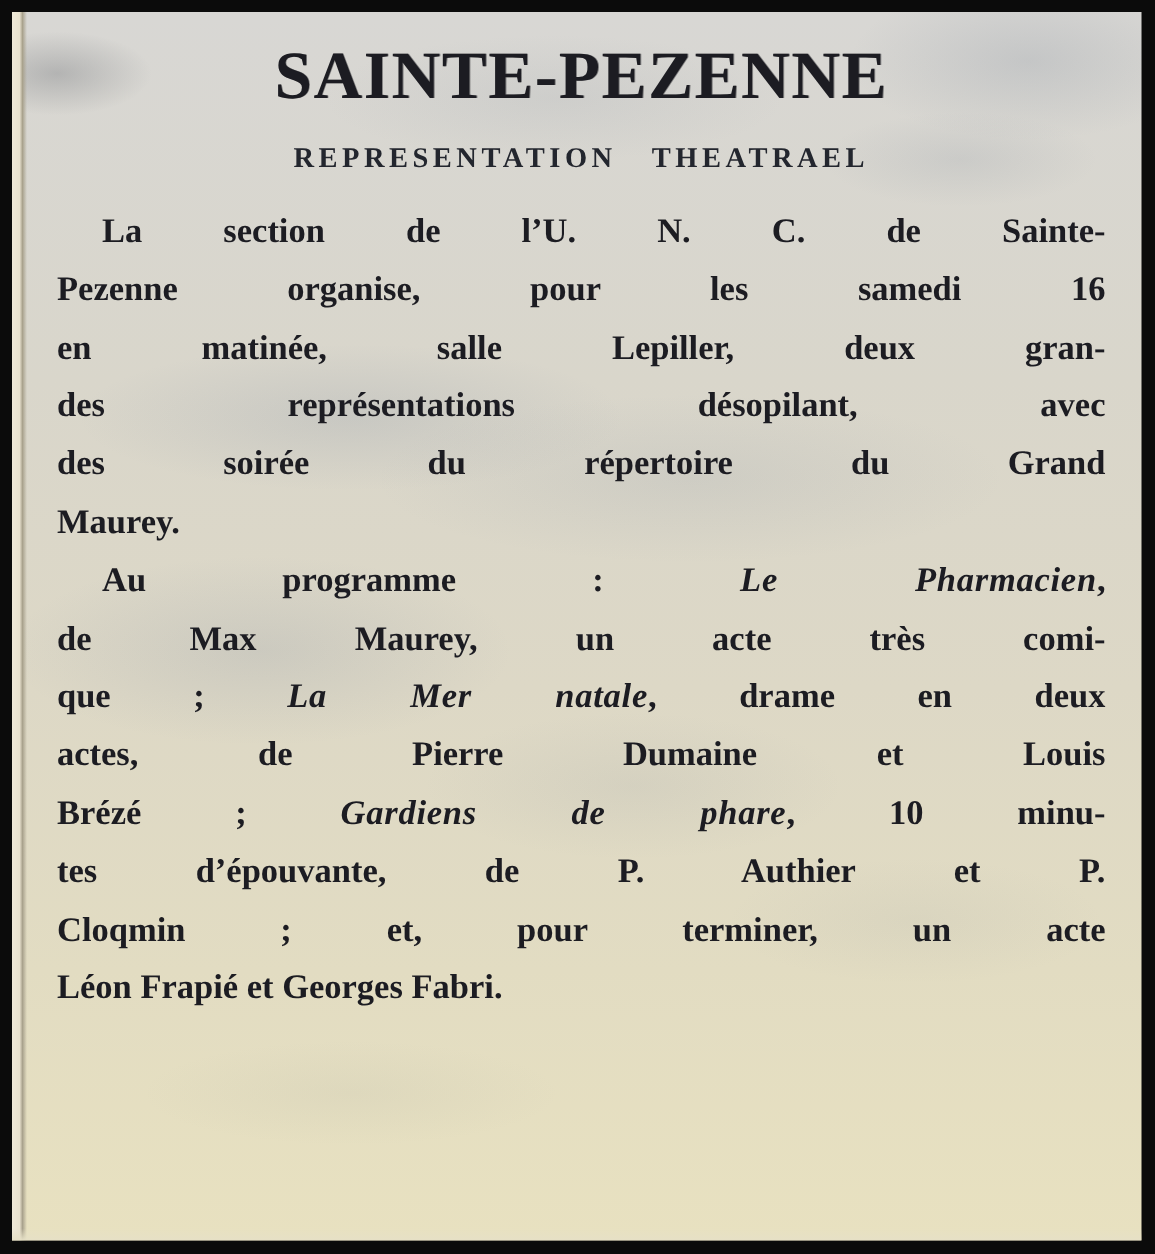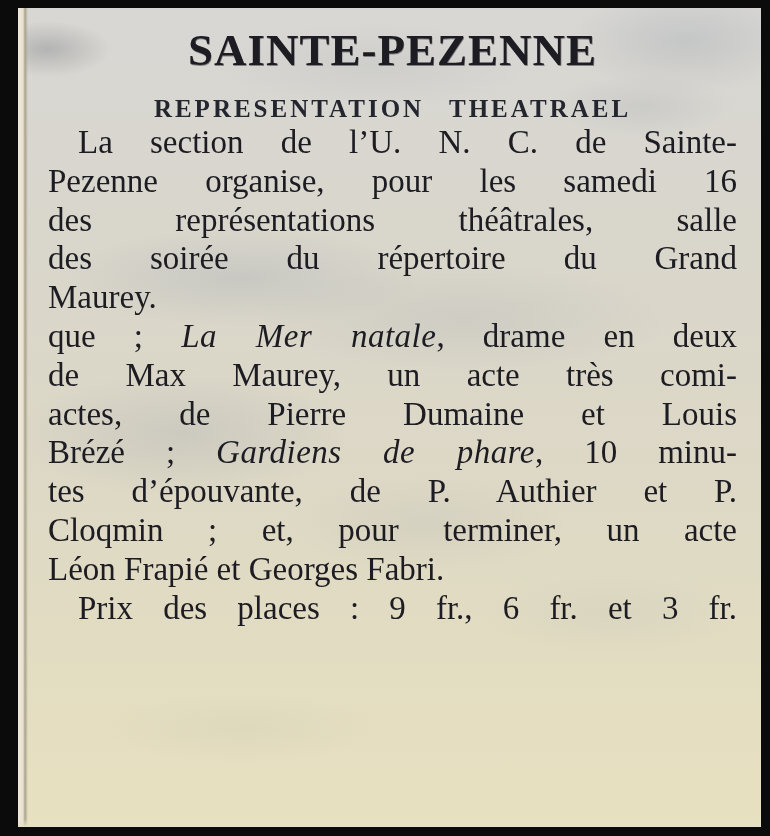--- a/index.html
+++ b/index.html
@@ -10,21 +10,21 @@
   * { margin: 0; padding: 0; box-sizing: border-box; }
   html, body { width: 770px; height: 836px; overflow: hidden; }
   body {
     background: var(--frame);
     font-family: "Liberation Serif", "DejaVu Serif", serif;
   }
   .frame {
     width: 770px;
     height: 836px;
     background: var(--frame);
-    padding: 8px 9px 9px 18px;
+    padding: 8px 9px 9px 8px;
   }
   .paper {
     position: relative;
     width: 100%;
     height: 100%;
     overflow: hidden;
     background:
       radial-gradient(ellipse 170px 75px at 90% 4%, rgba(118,130,148,.20), transparent 70%),
       radial-gradient(ellipse 130px 45px at 84% 12%, rgba(120,132,150,.14), transparent 70%),
       radial-gradient(ellipse 220px 60px at 48% 7%, rgba(135,145,158,.13), transparent 70%),
@@ -63,30 +63,31 @@
     text-align: center;
     font-size: 45px;
     font-weight: 700;
     letter-spacing: 1px;
     line-height: 1.0;
     margin-top: 4px;
     text-shadow: 0.6px 0.6px 0 rgba(28,28,34,.45);
   }
   .subtitle {
     text-align: center;
-    font-size: 25px;
+    font-size: 19px;
     font-weight: 700;
     letter-spacing: 3px;
     word-spacing: 16px;
     margin-top: 22px;
     color: #23262e;
   }
   .article-body {
-    font-size: 33px;
-    font-weight: 400;
+    margin-top: 18px;
+    font-size: 23px;
+    font-weight: 700;
     line-height: 38.8px;
     color: var(--ink);
   }
   .line {
     height: 38.8px;
     white-space: nowrap;
     overflow: hidden;
   }
   .line.justify {
     white-space: normal;
@@ -104,32 +105,31 @@
 
 <div class="frame">
   <div class="paper">
     <div class="content">
       <div class="title">SAINTE-PEZENNE</div>
       <div class="subtitle">REPRESENTATION THEATRAEL</div>
       <div class="article-body">
           <div class="paragraph">
             <div class="line justify indent"><span>La section de l’U. N. C. de Sainte-</span></div>
             <div class="line justify"><span>Pezenne organise, pour les samedi 16</span></div>
-            <div class="line justify"><span>des représentations théâtrales, salle</span></div>
+            <div class="line justify"><span>en matinée, salle Lepiller, deux gran-</span></div>
+            <div class="line justify"><span>des représentations désopilant, avec</span></div>
             <div class="line justify"><span>des soirée du répertoire du Grand</span></div>
             <div class="line"><span>Maurey.</span></div>
           </div>
           <div class="paragraph">
+            <div class="line justify indent"><span>Au programme : </span><i>Le Pharmacien</i><span>,</span></div>
+            <div class="line justify"><span>de Max Maurey, un acte très comi-</span></div>
             <div class="line justify"><span>que ; </span><i>La Mer natale</i><span>, drame en deux</span></div>
-            <div class="line justify"><span>de Max Maurey, un acte très comi-</span></div>
             <div class="line justify"><span>actes, de Pierre Dumaine et Louis</span></div>
             <div class="line justify"><span>Brézé ; </span><i>Gardiens de phare</i><span>, 10 minu-</span></div>
             <div class="line justify"><span>tes d’épouvante, de P. Authier et P.</span></div>
             <div class="line justify"><span>Cloqmin ; et, pour terminer, un acte</span></div>
             <div class="line"><span>Léon Frapié et Georges Fabri.</span></div>
-          </div>
-          <div class="paragraph">
-            <div class="line justify indent"><span>Prix des places : 9 fr., 6 fr. et 3 fr.</span></div>
           </div>
         </div>
     </div>
   </div>
 </div>
 
 </body></html>

